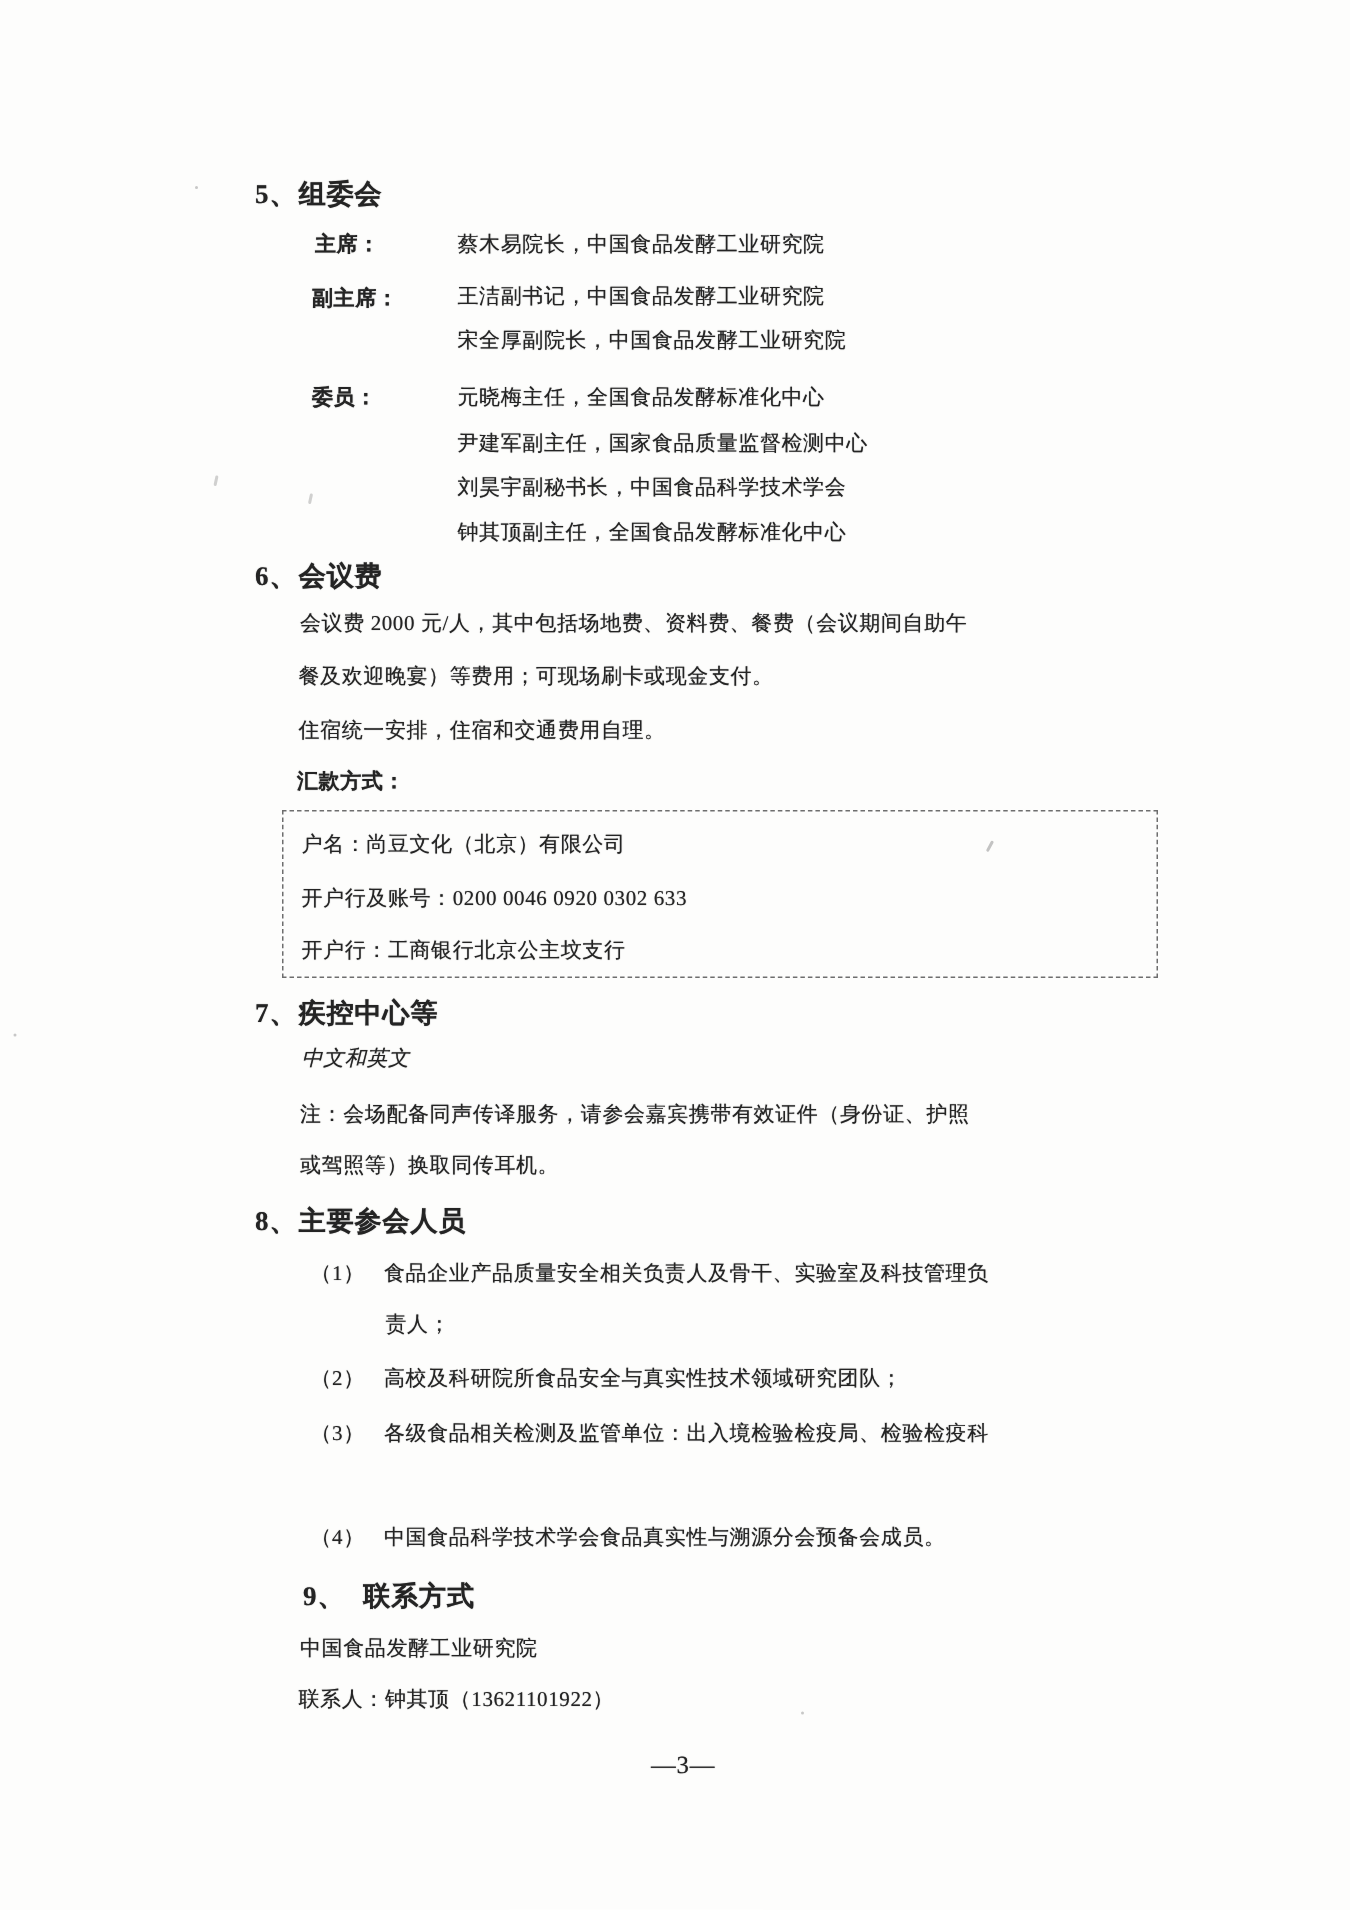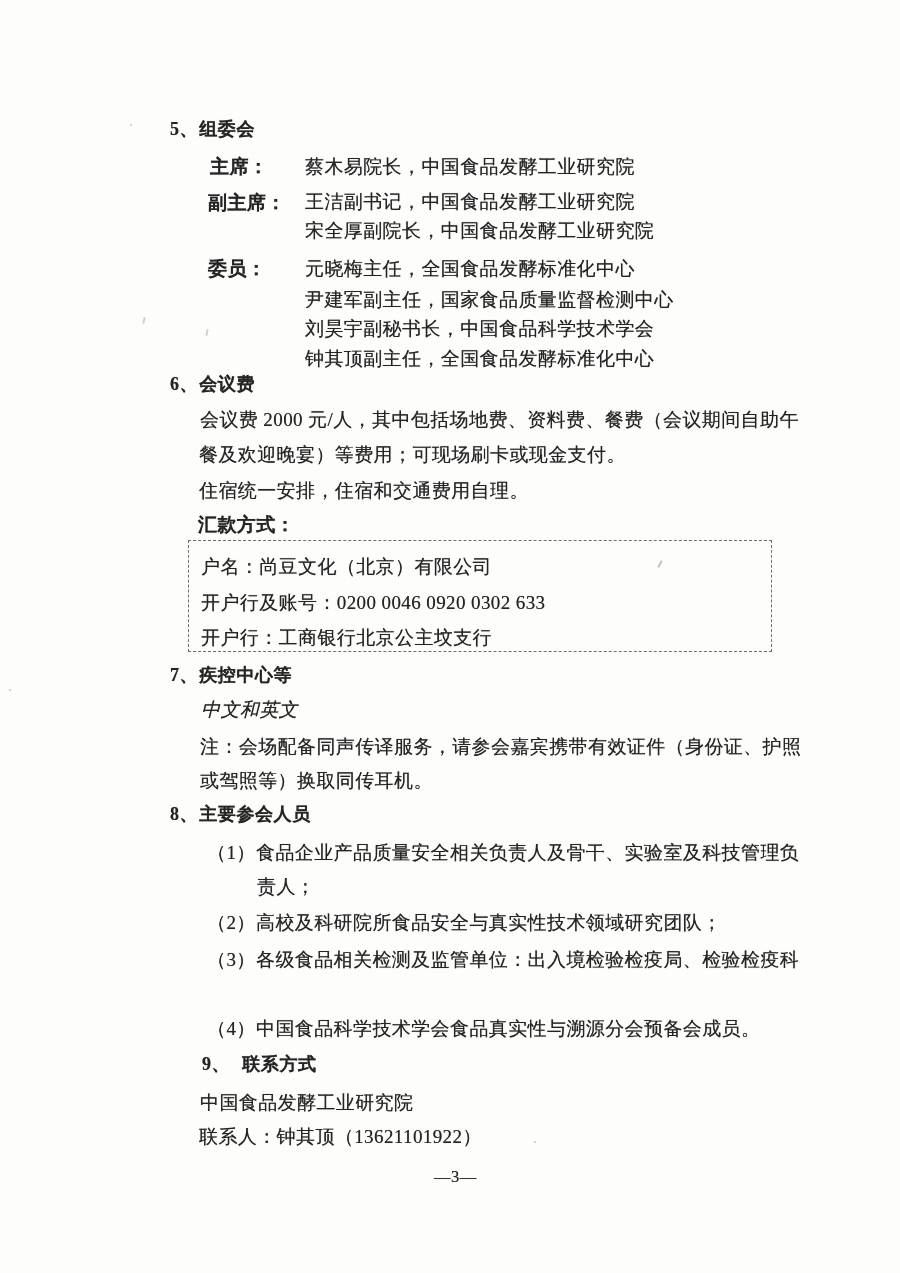--- a/index.html
+++ b/index.html
@@ -11,21 +11,21 @@
   .page{
     position:relative;
     width:900px;height:1273px;
     background:#fdfdfc;
     color:#242424;
     overflow:hidden;
   }
   .ln{
     position:absolute;
     white-space:nowrap;
-    font-size:19px;
+    font-size:14px;
     line-height:1.15;
     letter-spacing:0.4px;
     text-shadow:0 0 0.7px rgba(45,45,45,0.65);
   }
   .b{font-weight:700;}
   .hd{font-size:18px;font-weight:700;letter-spacing:0.6px;}
   .hd .t{margin-left:1px;}
   .hd9 .t{margin-left:12px;}
   .remit-box{
     position:absolute;

